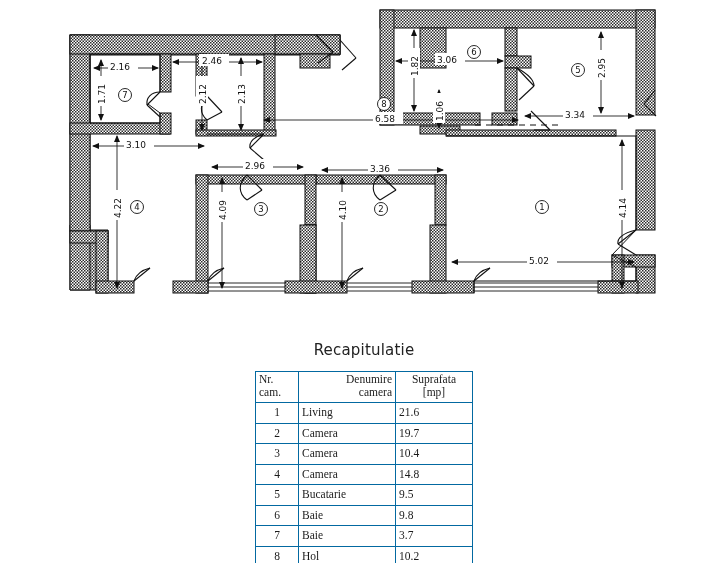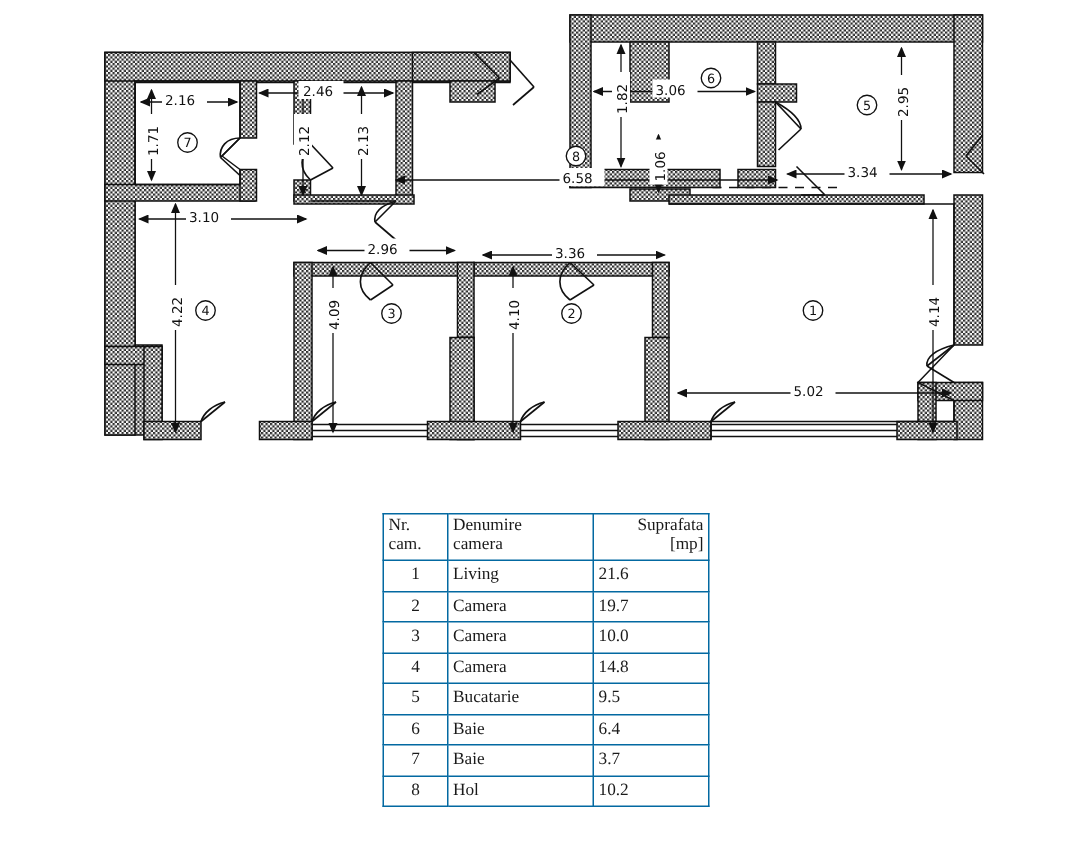--- a/index.html
+++ b/index.html
@@ -40,23 +40,23 @@
     font-size:11.5px;
     color:#1a1a1a;
     font-weight:normal;
     padding:1px 3px;
     line-height:1.15;
     font-family:Liberation Serif, serif;
   }
   th.c-nr,td.c-nr{width:36px;text-align:center;}
   th.c-den,td.c-den{width:90px;}
   th.c-sup,td.c-sup{width:70px;}
-  th.c-den{text-align:left;}
+  th.c-den{text-align:right;}
   th.c-nr{text-align:left;padding-left:4px;}
-  th.c-sup{text-align:right;padding-left:5px;}
+  th.c-sup{text-align:center;padding-left:5px;}
   td.c-den{text-align:left;padding-left:7px;margin-top:32px;}
   td.c-sup{text-align:left;padding-left:9px;margin-left:28px;}
   th{vertical-align:top;height:28px;}
   td{height:17.5px;}
   .hdr2{display:block;}
 </style>
 </head>
 <body>
 
 <div id="plan-wrap">
@@ -356,20 +356,21 @@
     </g>
     <g>
       <circle cx="542" cy="207" r="6.5" fill="#fff" stroke="#111" stroke-width="0.9"></circle>
       <text x="542" y="210">1</text>
     </g>
   </g>
 </svg>
 </div>
 
 <div id="recap">
+  <div id="recap-title">Recapitulatie</div>
 
   <table class="recap-table">
     <thead>
       <tr>
         <th class="c-nr">
           <span class="hdr2">Nr.</span>
           <span class="hdr2">cam.</span>
         </th>
         <th class="c-den">
           <span class="hdr2">Denumire</span>
@@ -388,36 +389,36 @@
           <td class="c-sup">21.6</td>
         </tr>
         <tr>
           <td class="c-nr">2</td>
           <td class="c-den">Camera</td>
           <td class="c-sup">19.7</td>
         </tr>
         <tr>
           <td class="c-nr">3</td>
           <td class="c-den">Camera</td>
-          <td class="c-sup">10.0</td>
+          <td class="c-sup">10.4</td>
         </tr>
         <tr>
           <td class="c-nr">4</td>
           <td class="c-den">Camera</td>
           <td class="c-sup">14.8</td>
         </tr>
         <tr>
           <td class="c-nr">5</td>
           <td class="c-den">Bucatarie</td>
           <td class="c-sup">9.5</td>
         </tr>
         <tr>
           <td class="c-nr">6</td>
           <td class="c-den">Baie</td>
-          <td class="c-sup">6.4</td>
+          <td class="c-sup">9.8</td>
         </tr>
         <tr>
           <td class="c-nr">7</td>
           <td class="c-den">Baie</td>
           <td class="c-sup">3.7</td>
         </tr>
         <tr>
           <td class="c-nr">8</td>
           <td class="c-den">Hol</td>
           <td class="c-sup">10.2</td>

